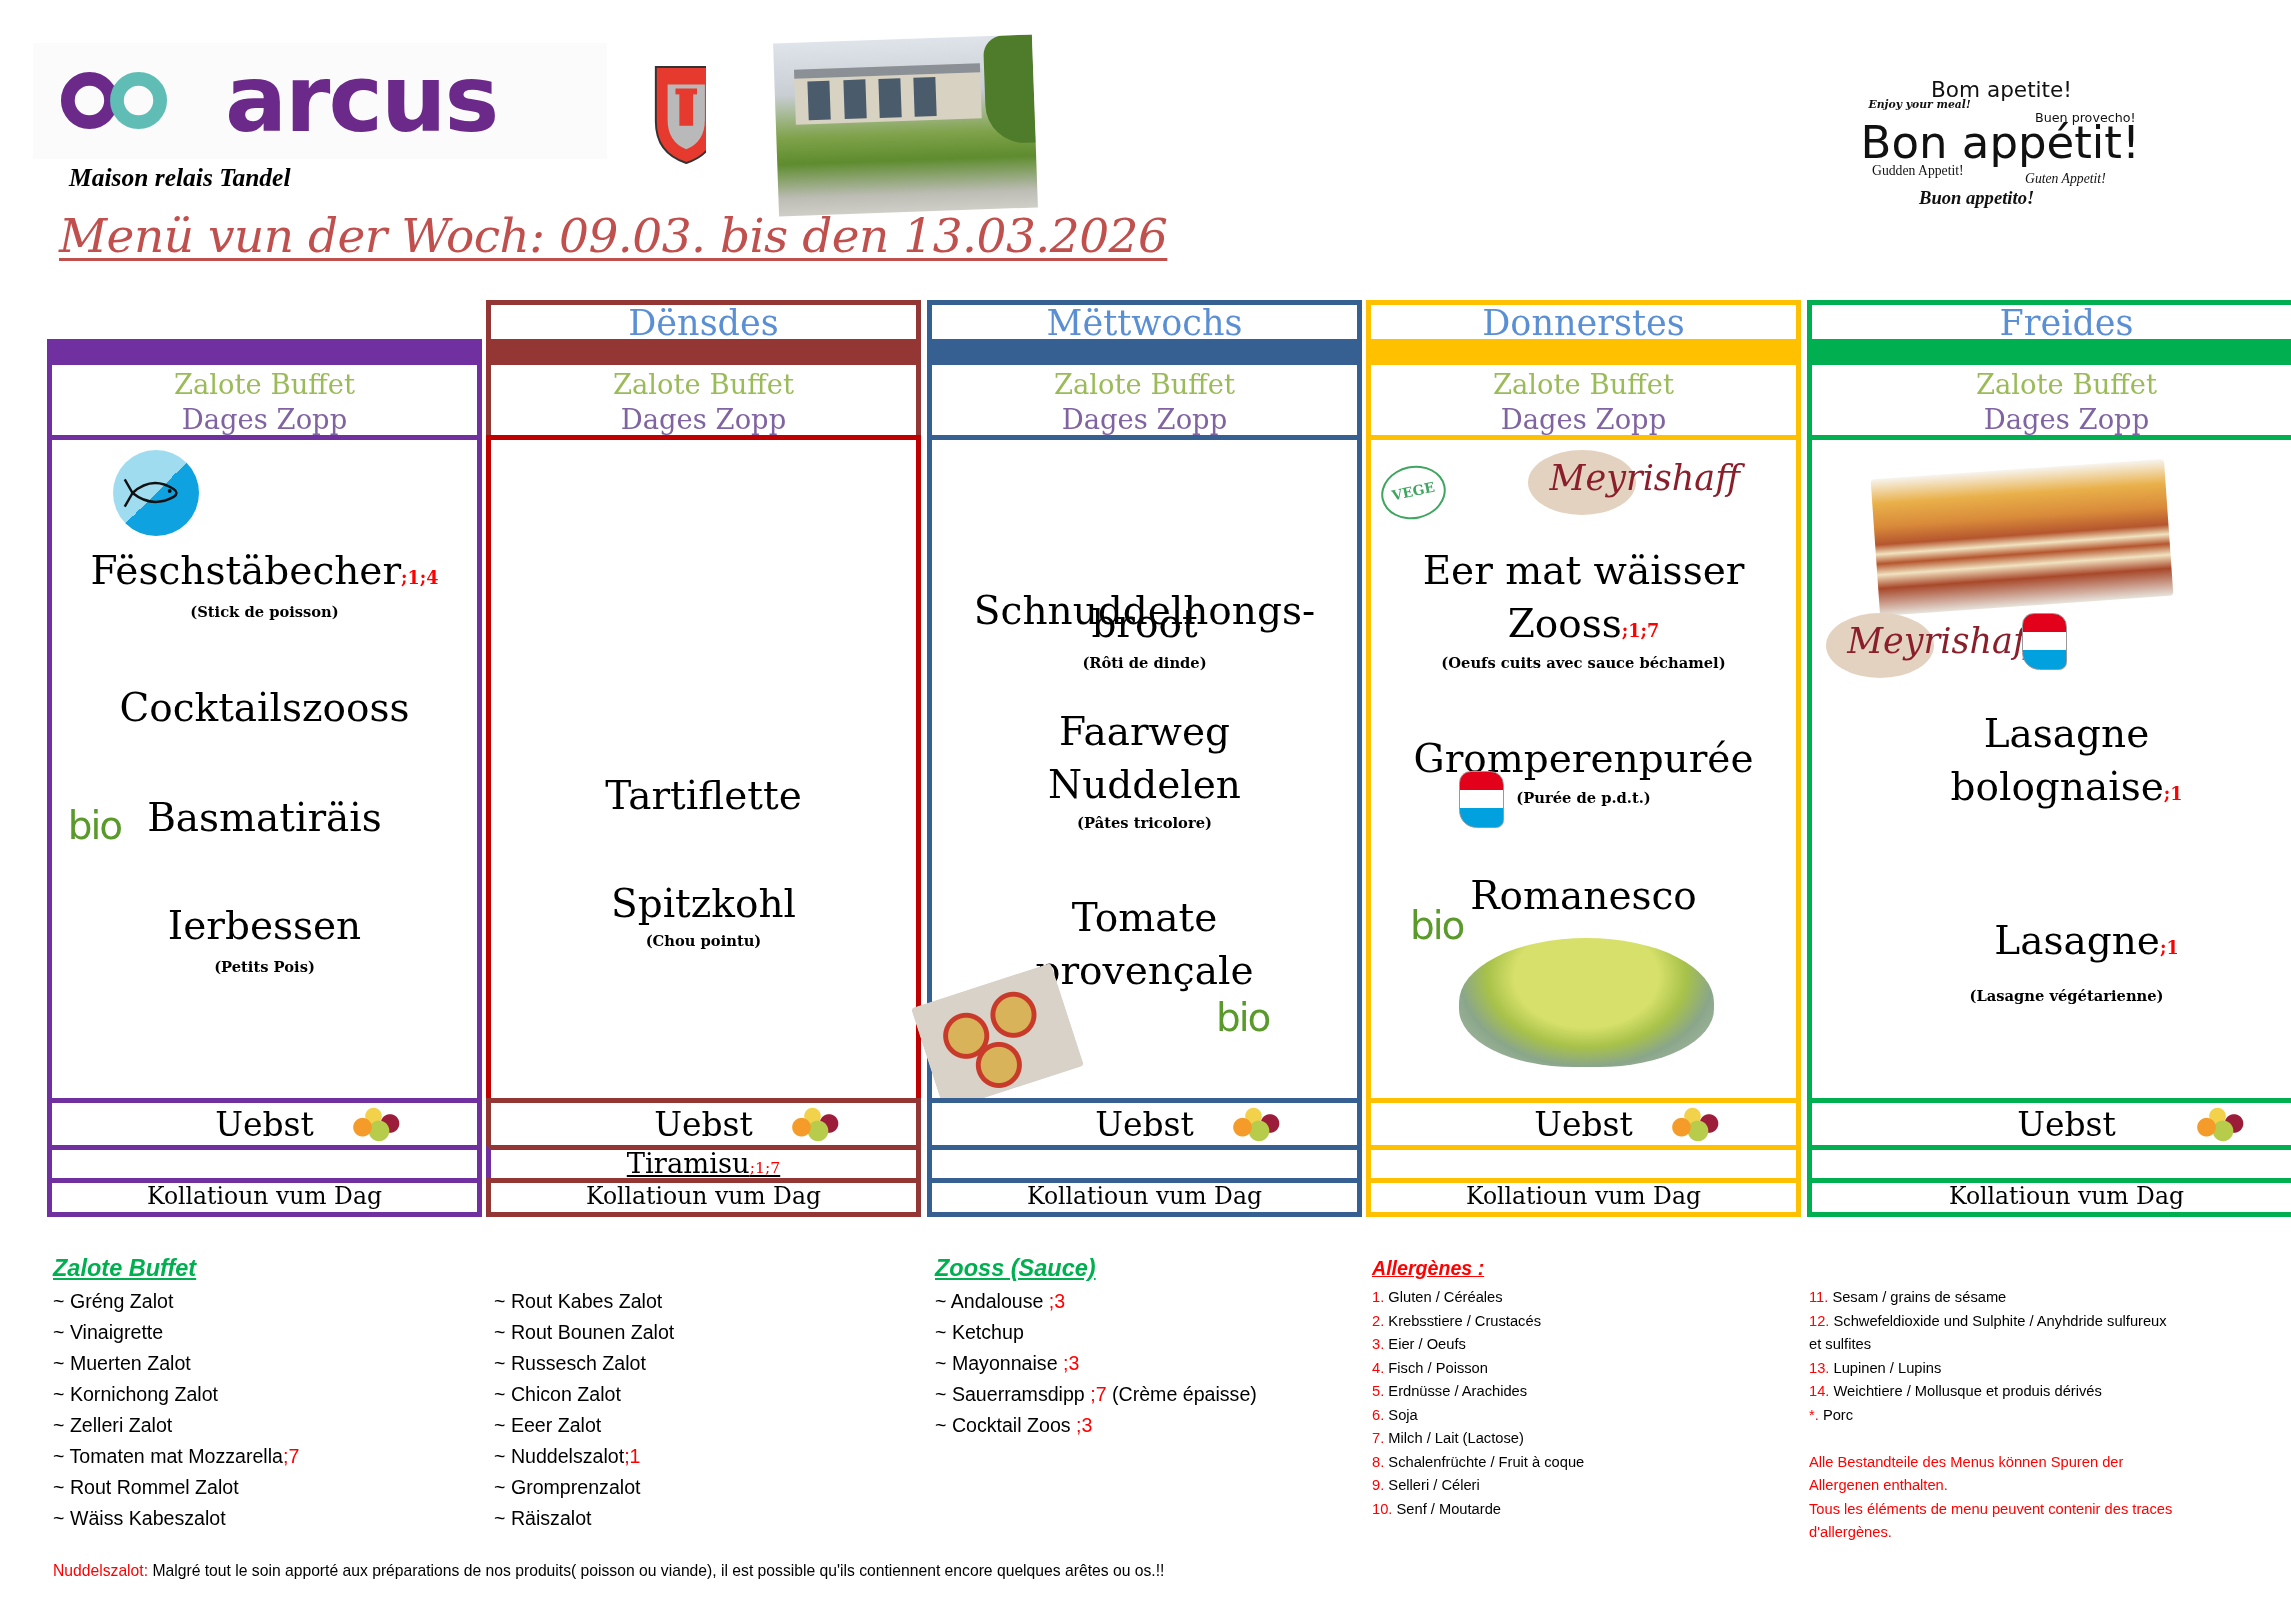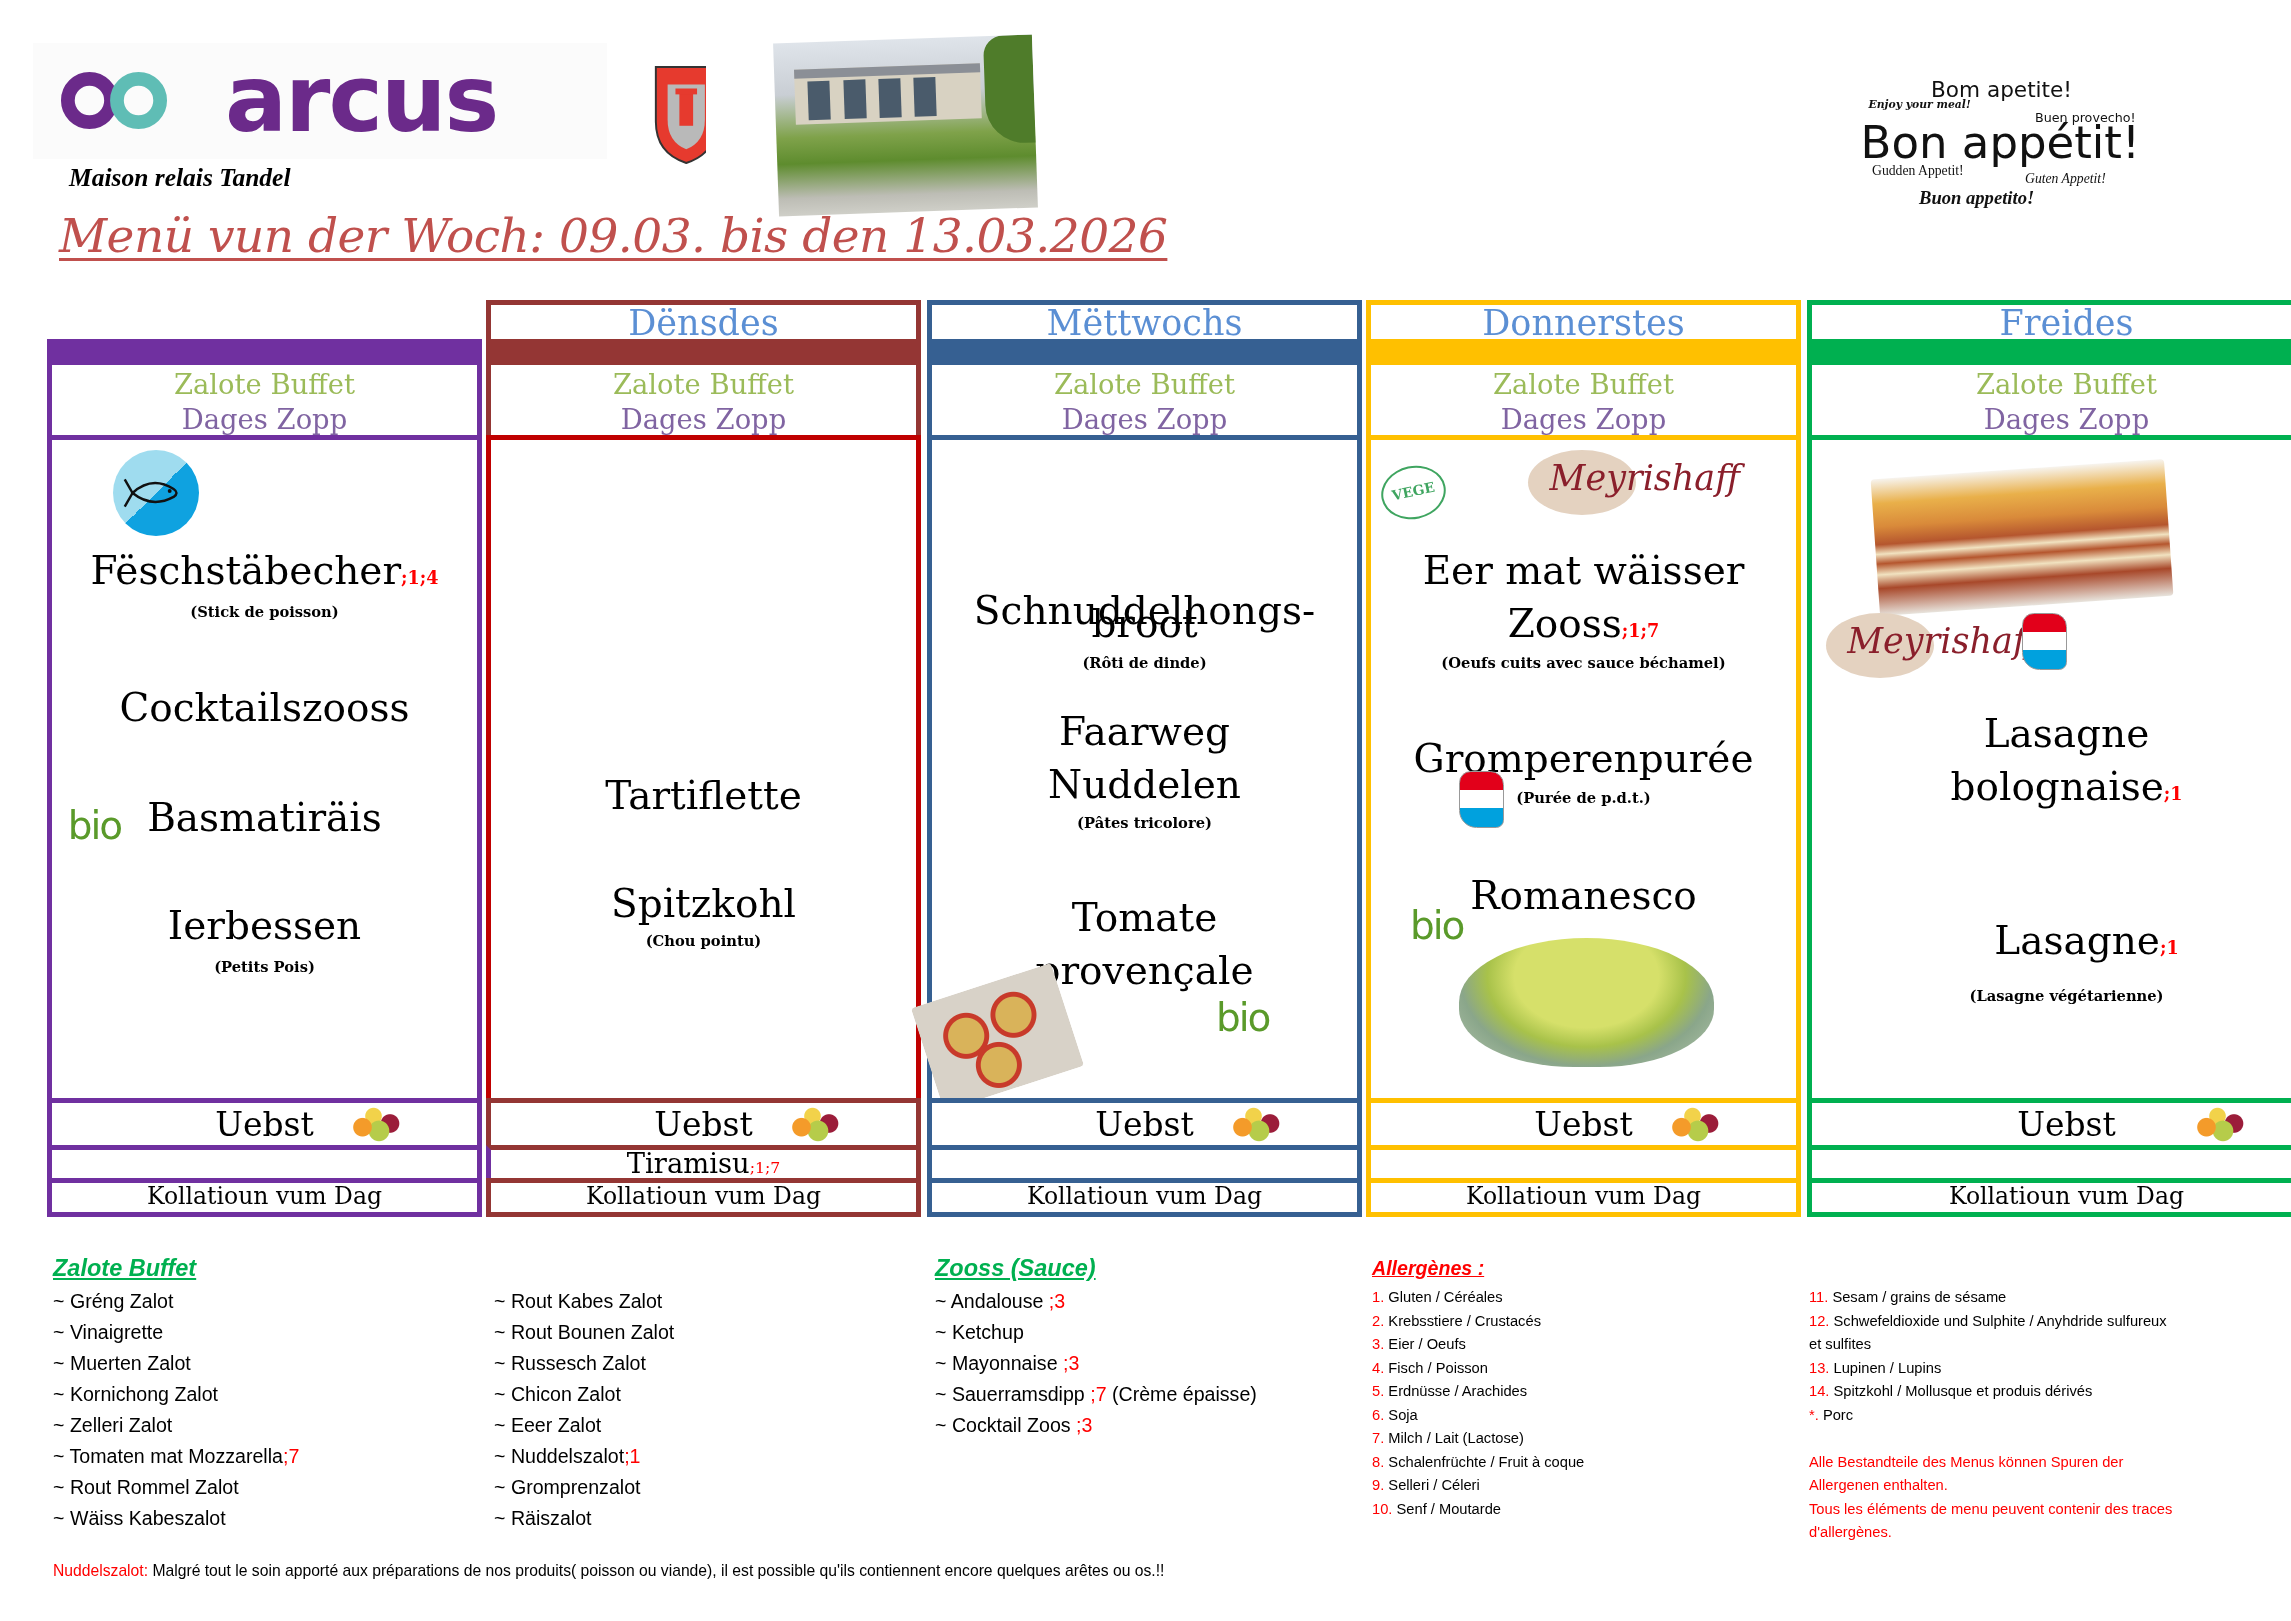--- a/index.html
+++ b/index.html
@@ -29,21 +29,21 @@
   .c-sub { top: 65px; height: 76px; border-top: none; text-align: center; font-family: "DejaVu Serif", serif; font-size: 27.4px; line-height: 35px; padding-top: 2px; }
   .c-sub .zal { color: #9bbb59; display: block; }
   .c-sub .zop { color: #8064a2; display: block; }
   .c-main { top: 135px; height: 668px; border-color: var(--c2, var(--c)); }
   .c-fruit { top: 798px; height: 53px; }
   .c-dess { top: 845px; height: 39px; }
   .c-koll { top: 878px; height: 39px; text-align: center; font-size: 23.5px; line-height: 27.4px; }
 
   .fruit-label { position: absolute; left: 0; width: 100%; text-align: center; font-size: 33px; line-height: 43px; top: 0; }
   .fruit-img { position: absolute; right: 76px; top: 2px; width: 55px; height: 37px; }
-  .dess-label { position: absolute; left: 0; width: 100%; text-align: center; font-size: 27.4px; line-height: 27.4px; }
+  .dess-label { position: absolute; left: 0; width: 100%; text-align: center; font-size: 27.4px; line-height: 27.4px; text-decoration: underline; }
 
   .dish { position: absolute; left: 0; width: 100%; text-align: center; font-family: "DejaVu Serif", serif; font-size: 39px; line-height: 53px; color: #000; }
   .dish .al { color: #ff0000; font-size: 17.6px; font-weight: bold; }
   .sub-fr { position: absolute; left: 0; width: 100%; text-align: center; font-family: "DejaVu Serif", serif; font-size: 14.7px; font-weight: bold; }
 
   .bio { position: absolute; width: 80px; height: 45px; font-family: "DejaVu Sans", sans-serif; font-weight: normal; font-size: 39px; line-height: 45px; color: #5a9a2a; letter-spacing: -2px; }
   .fish { position: absolute; width: 86px; height: 86px; border-radius: 50%; background: linear-gradient(135deg,#9fdcef 0%,#9fdcef 50%,#0fa2e0 50%,#0fa2e0 100%); }
   .vege { position: absolute; width: 65px; height: 53px; border: 2.9px solid #3fa560; border-radius: 50%; color: #3fa560; font-family: "DejaVu Serif", serif; font-weight: bold; font-size: 13.7px; line-height: 47px; text-align: center; transform: rotate(-12deg); }
   .meyr { position: absolute; width: 196px; height: 69px; }
   .meyr .oval { position: absolute; left: 0; top: 0; width: 108px; height: 65px; background: #e4d2c0; border-radius: 50%; }
@@ -290,21 +290,21 @@
   <div><span class="n">7.</span><span> Milch / Lait (Lactose)</span></div>
   <div><span class="n">8.</span><span> Schalenfrüchte / Fruit à coque</span></div>
   <div><span class="n">9.</span><span> Selleri / Céleri</span></div>
   <div><span class="n">10.</span><span> Senf / Moutarde</span></div>
 </div>
 <div class="allg" style="left:1809px;top:1286px;">
   <div><span class="n">11.</span><span> Sesam / grains de sésame</span></div>
   <div><span class="n">12.</span><span> Schwefeldioxide und Sulphite / Anyhdride sulfureux</span></div>
   <div><span class="n"></span><span>et sulfites</span></div>
   <div><span class="n">13.</span><span> Lupinen / Lupins</span></div>
-  <div><span class="n">14.</span><span> Spitzkohl / Mollusque et produis dérivés</span></div>
+  <div><span class="n">14.</span><span> Weichtiere / Mollusque et produis dérivés</span></div>
   <div><span class="n">*.</span><span> Porc</span></div>
   <div style="height:23.5px;"></div>
   <div class="warn">
     <div>Alle Bestandteile des Menus können Spuren der</div>
     <div>Allergenen enthalten.</div>
     <div>Tous les éléments de menu peuvent contenir des traces</div>
     <div>d'allergènes.</div>
   </div>
 </div>
 

